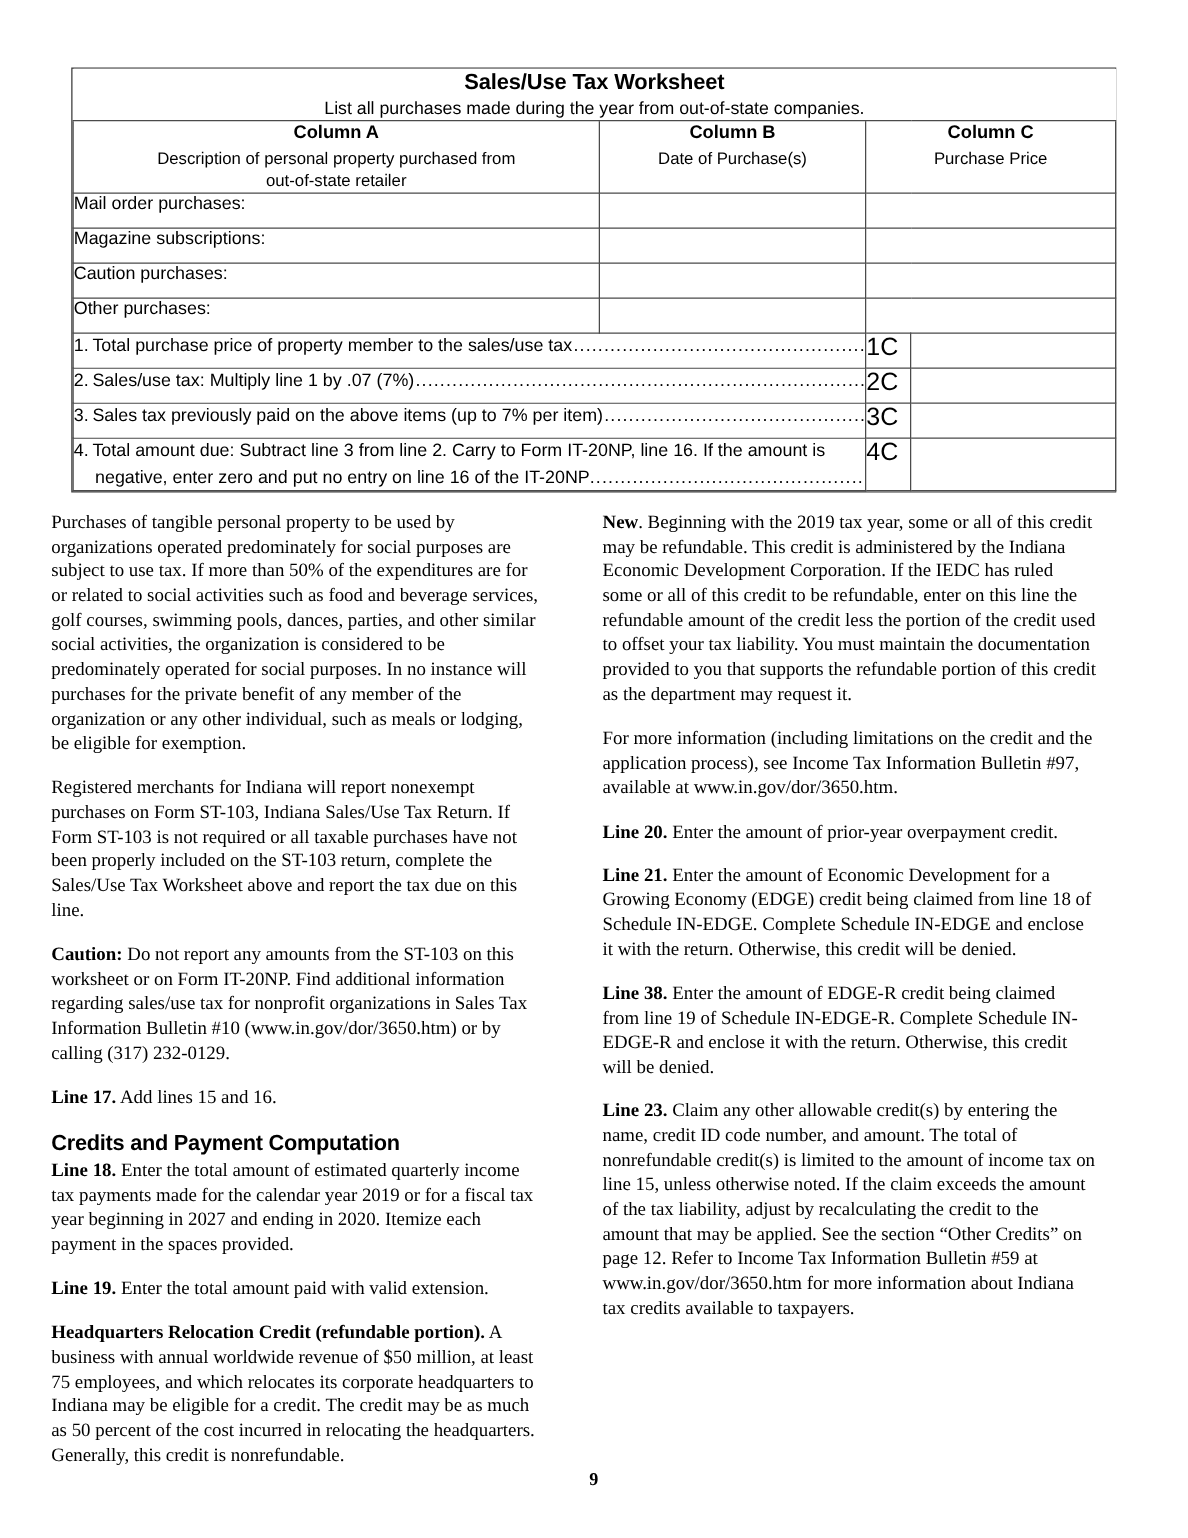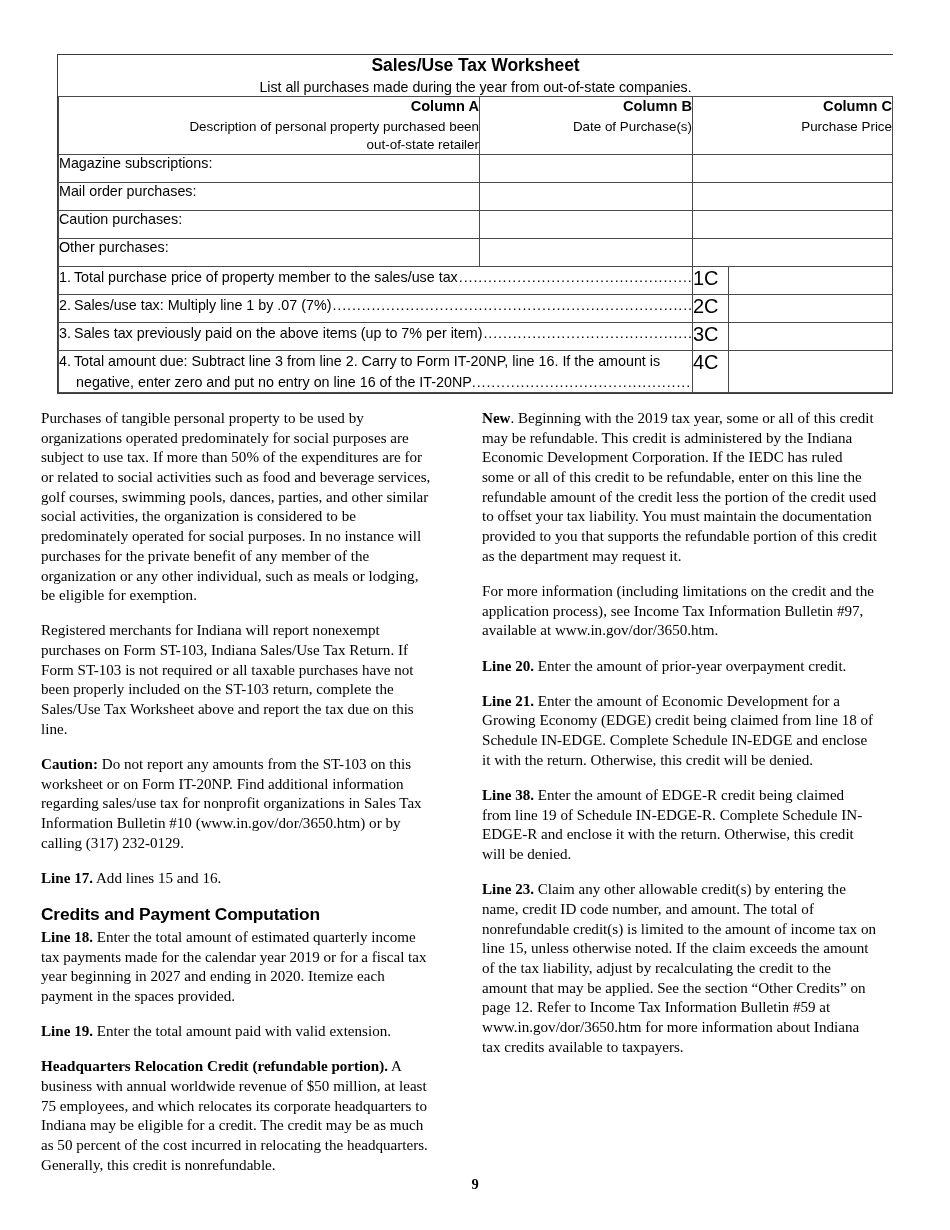--- a/index.html
+++ b/index.html
@@ -62,21 +62,21 @@
     letter-spacing: -0.1px;
   }
   .ws-subtitle {
     font-size: 14.2px;
     font-weight: normal;
     line-height: 1.3;
     margin-top: 1px;
   }
 
   .ws-colhead {
-    text-align: right;
+    text-align: center;
     padding: 7px 6px 9px 6px;
     border-bottom: 1px solid #4a4a4a;
   }
   .ws-colhead .ch-title {
     font-size: 14.6px;
     font-weight: bold;
     line-height: 1.35;
   }
   .ws-colhead .ch-sub {
     font-size: 13.4px;
@@ -207,40 +207,40 @@
         <tr>
           <td class="ws-title-cell" colspan="4">
             <div class="ws-title">Sales/Use Tax Worksheet</div>
             <div class="ws-subtitle">List all purchases made during the year from out-of-state companies.</div>
           </td>
         </tr>
 
         <tr>
           <td class="ws-colhead">
             <div class="ch-title">Column A</div>
-            <div class="ch-sub">Description of personal property purchased been</div>
+            <div class="ch-sub">Description of personal property purchased from</div>
             <div class="ch-sub">out-of-state retailer</div>
           </td>
           <td class="ws-colhead">
             <div class="ch-title">Column B</div>
             <div class="ch-sub">Date of Purchase(s)</div>
           </td>
           <td class="ws-colhead" colspan="2">
             <div class="ch-title">Column C</div>
             <div class="ch-sub">Purchase Price</div>
           </td>
         </tr>
 
         <tr class="ws-itemrow">
-          <td class="ws-itemlabel">Magazine subscriptions:</td>
+          <td class="ws-itemlabel">Mail order purchases:</td>
           <td></td>
           <td colspan="2"></td>
         </tr>
         <tr class="ws-itemrow">
-          <td class="ws-itemlabel">Mail order purchases:</td>
+          <td class="ws-itemlabel">Magazine subscriptions:</td>
           <td></td>
           <td colspan="2"></td>
         </tr>
         <tr class="ws-itemrow">
           <td class="ws-itemlabel">Caution purchases:</td>
           <td></td>
           <td colspan="2"></td>
         </tr>
         <tr class="ws-itemrow">
           <td class="ws-itemlabel">Other purchases:</td>

